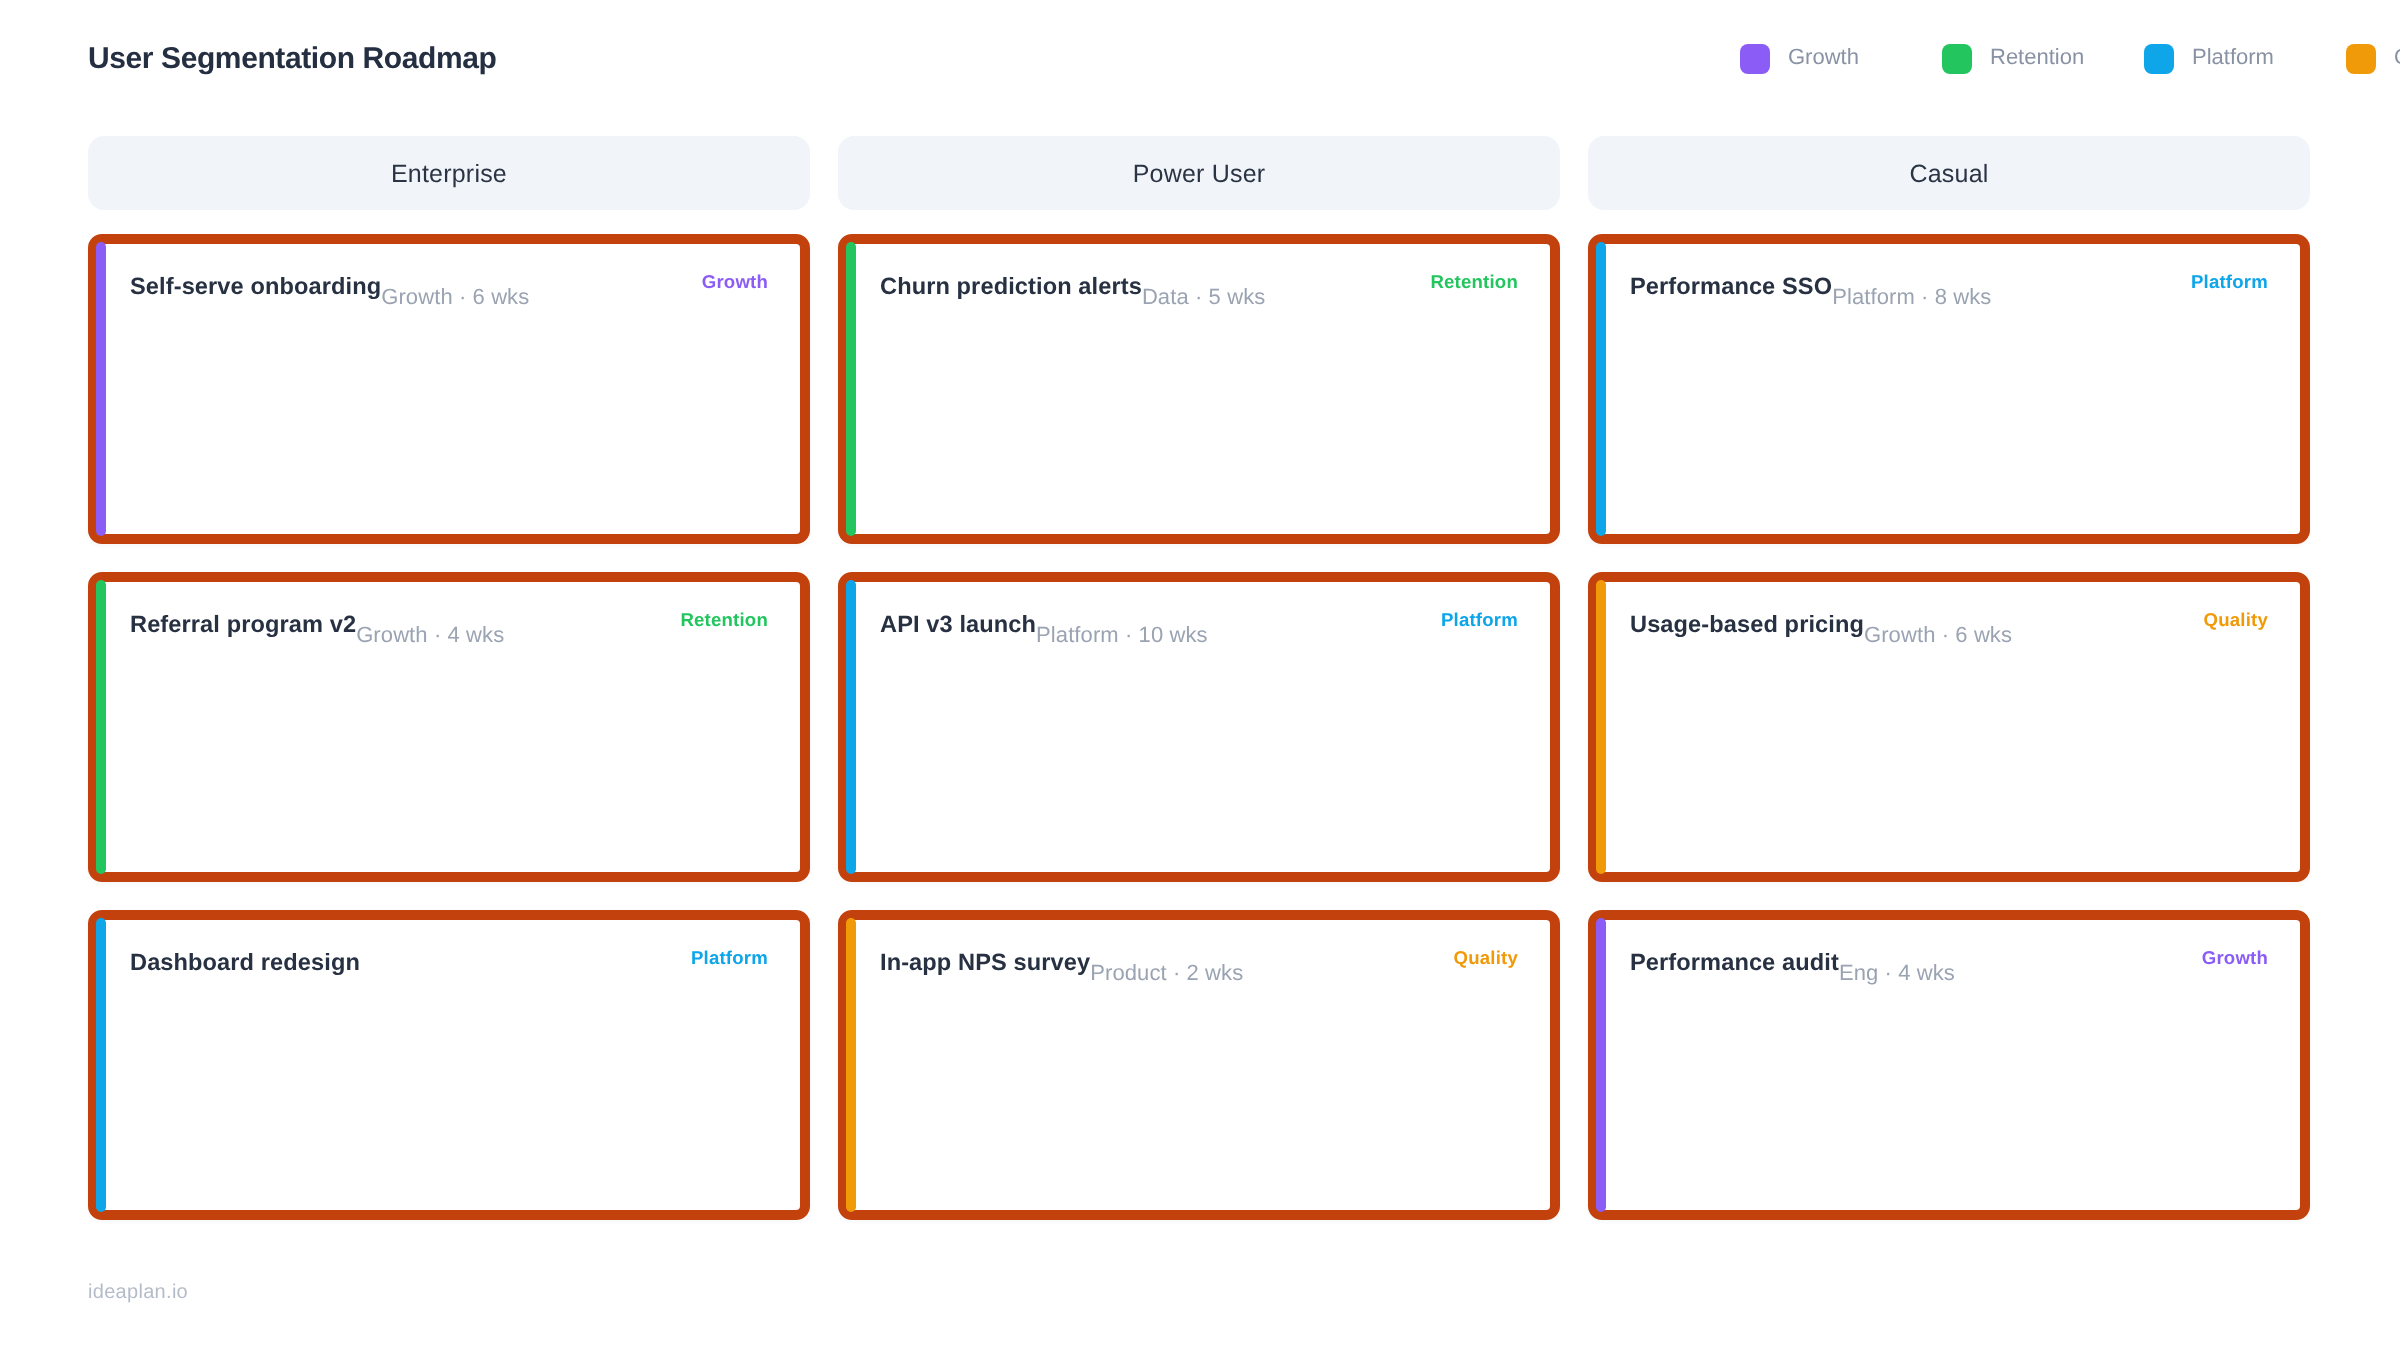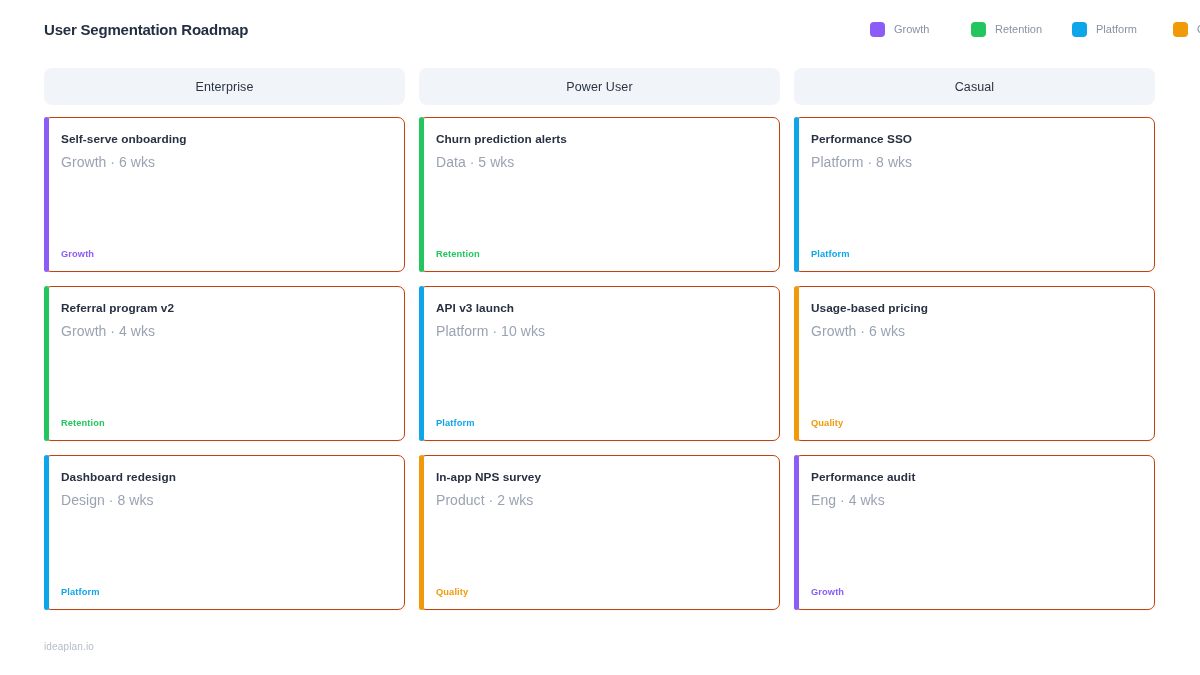--- a/index.html
+++ b/index.html
@@ -103,26 +103,26 @@
     font-weight: normal;
     color: #2b3445;
     letter-spacing: 0.1px;
   }
 
   
   .card {
     position: relative;
     height: 155px;
     background: #ffffff;
-    border: 1px solid #c2410c;
+    border: 5px solid #c2410c;
     border-radius: 7px;
     margin-bottom: 14px;
     padding: 14px 16px 12px 16px;
     display: flex;
-    flex-direction: column;
+    flex-direction: row;
     box-shadow: 0 1px 2px rgba(24, 39, 75, 0.04);
     overflow: visible;
   }
 
   .card:last-child { margin-bottom: 0; }
 
   .card-accent {
     position: absolute;
     left: -1px;
     top: -1px;
@@ -134,21 +134,21 @@
   .card-title {
     font-size: 11.8px;
     font-weight: bold;
     color: #273142;
     line-height: 1.3;
     letter-spacing: 0.05px;
   }
 
   .card-meta {
     margin-top: 7px;
-    font-size: 14px;
+    font-size: 11px;
     color: #9aa3b2;
     letter-spacing: 0.05px;
   }
 
   .card-spacer { flex: 1 1 auto; }
 
   .card-tag {
     font-size: 9.3px;
     font-weight: bold;
     letter-spacing: 0.1px;
@@ -204,21 +204,20 @@
       <div class="card">
         <span class="card-accent" style="background: rgb(34, 197, 94);"></span>
         <div class="card-title">Referral program v2</div>
         <div class="card-meta">Growth · 4 wks</div>
         <div class="card-spacer"></div>
         <div class="card-tag" style="color: rgb(34, 197, 94);">Retention</div>
       </div>
       <div class="card">
         <span class="card-accent" style="background: rgb(14, 165, 233);"></span>
         <div class="card-title">Dashboard redesign</div>
-        <div class="card-meta">Design · 8 wks</div>
         <div class="card-spacer"></div>
         <div class="card-tag" style="color: rgb(14, 165, 233);">Platform</div>
       </div>
     </div>
     <div class="column">
       <div class="column-header">
         <span class="column-header-label">Power User</span>
       </div>
       <div class="card">
         <span class="card-accent" style="background: rgb(34, 197, 94);"></span>

